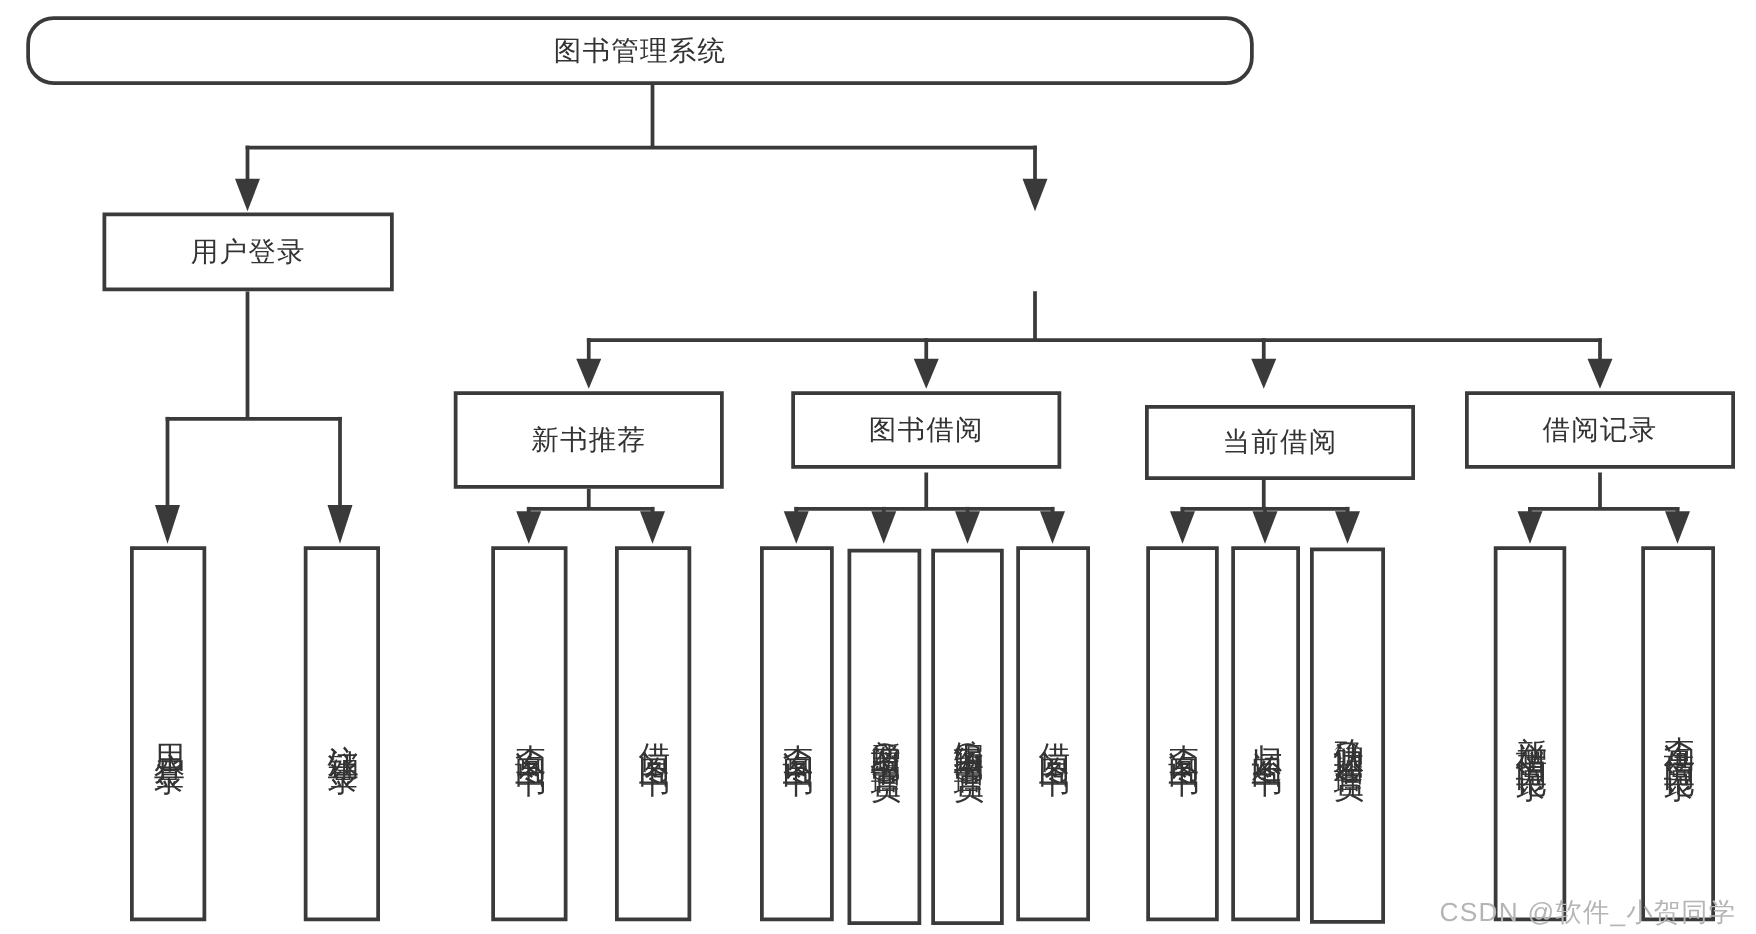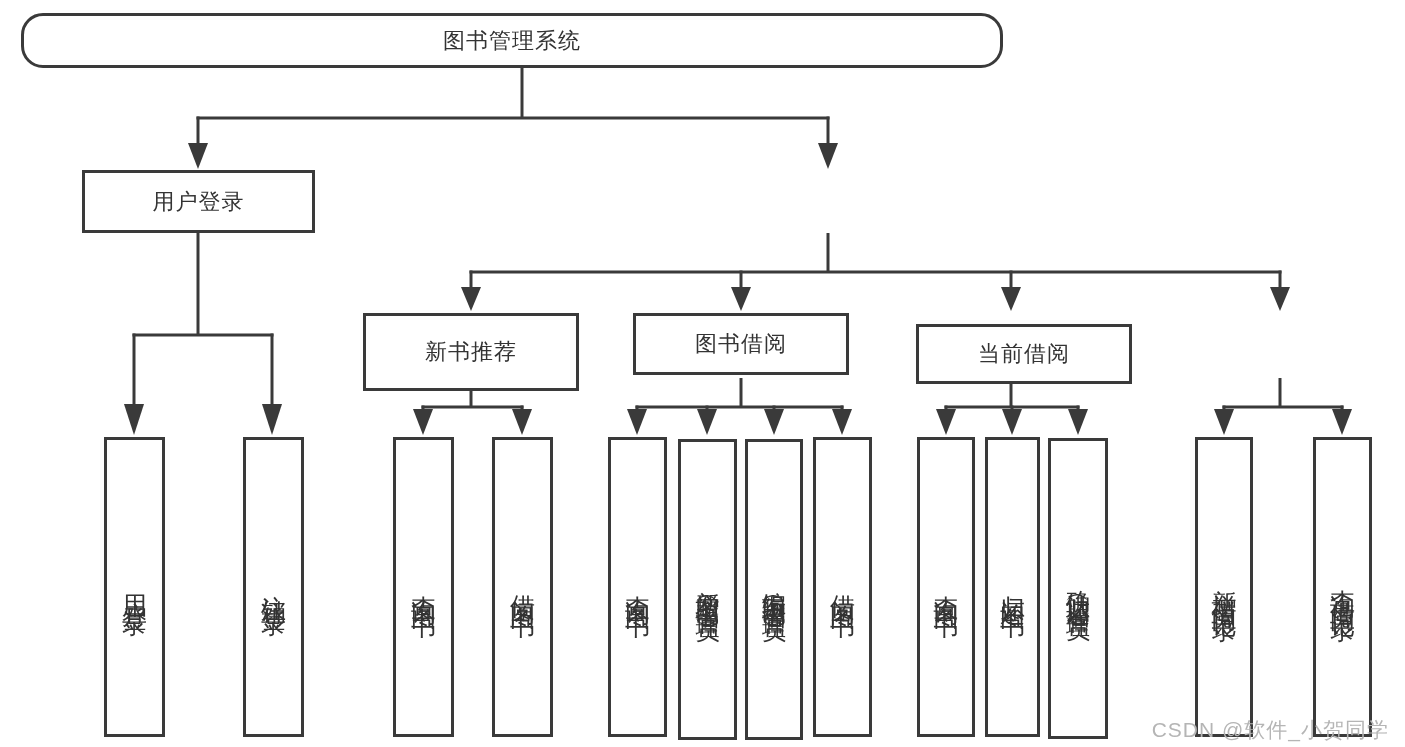--- a/index.html
+++ b/index.html
@@ -172,20 +172,23 @@
 
   <div class="node" style="left:363px; top:313px; width:216px; height:78px;">
     <span>新书推荐</span>
   </div>
   <div class="node" style="left:633px; top:313px; width:216px; height:62px;">
     <span>图书借阅</span>
   </div>
   <div class="node" style="left:903px; top:324px; width:216px; height:60px;margin-left:13px;">
     <span>当前借阅</span>
   </div>
+  <div class="node" style="left:1172px; top:313px; width:216px; height:62px;">
+    <span>借阅记录</span>
+  </div>
 
   <div class="leaf" style="left:104px; top:437px; width:61px; height:300px;">
     <span class="vtext">用户登录</span>
   </div>
   <div class="leaf" style="left:243px; top:437px; width:61px; height:300px;">
     <span class="vtext">注销登录</span>
   </div>
 
   <div class="leaf" style="left:393px; top:437px; width:61px; height:300px;">
     <span class="vtext">查询图书</span>

